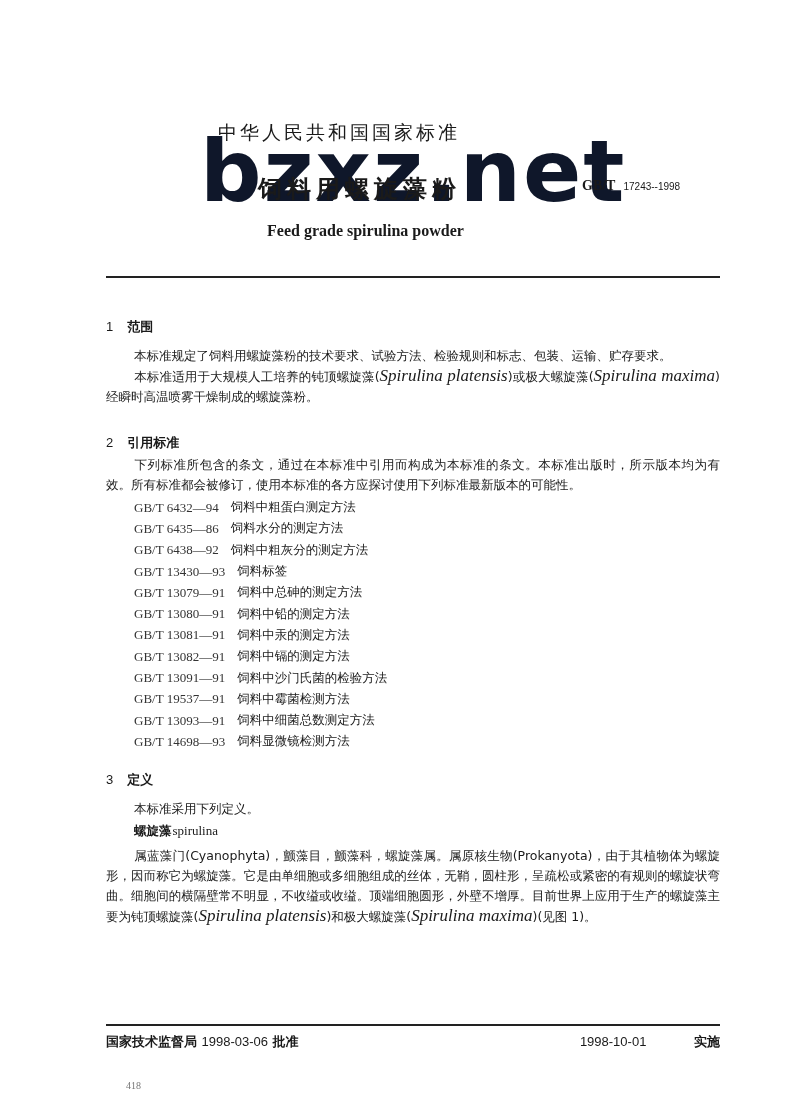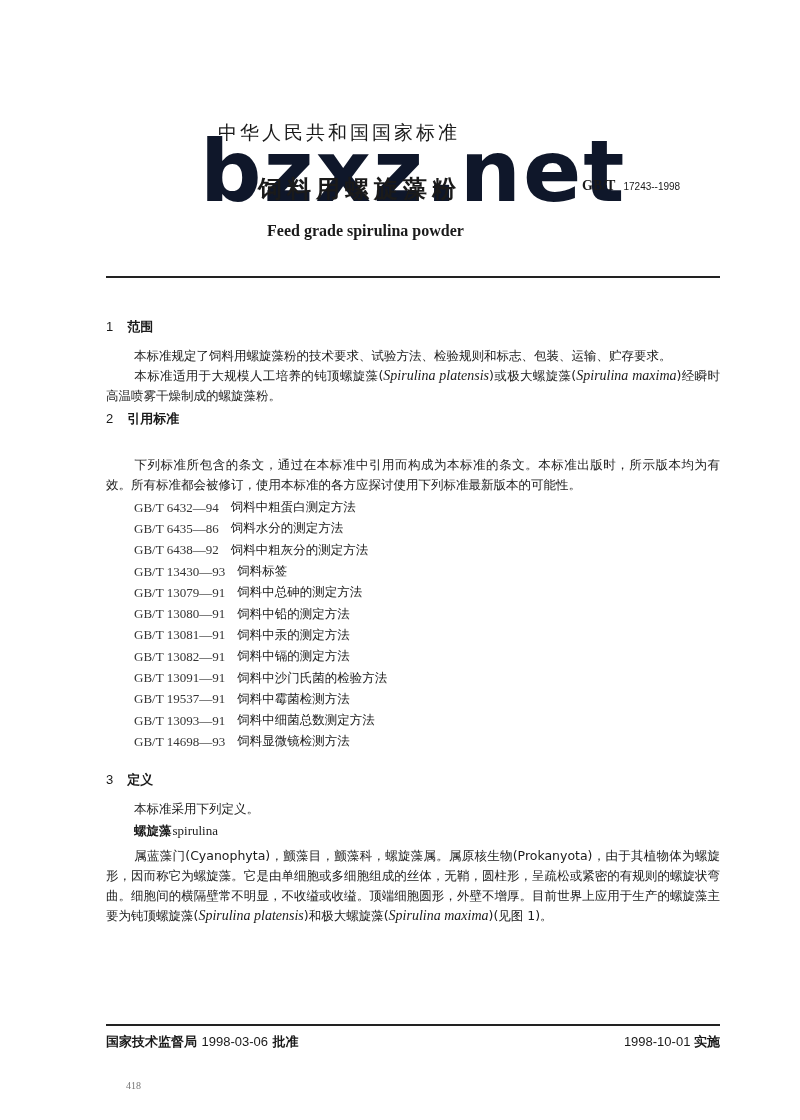--- a/index.html
+++ b/index.html
@@ -12,31 +12,31 @@
   .title-cn { left: 258px; top: 173px; font-size: 24px; font-weight: bold; letter-spacing: 5px; z-index: 1; font-family: "DejaVu Sans", sans-serif; }
   .std-code { left: 582px; top: 177px; font-size: 14px; z-index: 1; white-space: nowrap; }
   .std-code .gb { font-weight: bold; font-family: "Liberation Serif", serif; }
   .std-code .num { font-family: "Liberation Sans", sans-serif; font-size: 10px; margin-left: 8px; }
   .title-en { left: 267px; top: 222px; font-size: 16px; font-weight: bold; z-index: 1; font-family: "Liberation Serif", serif; }
   .rule { left: 106px; width: 614px; height: 1.5px; background: #222; }
   .heading { left: 106px; font-size: 13px; font-weight: bold; font-family: "DejaVu Sans", sans-serif; }
   .heading .no { font-weight: normal; margin-right: 14px; font-family: "Liberation Sans", sans-serif; }
   .para { left: 106px; width: 614px; font-size: 12.5px; line-height: 20px; text-align: justify; font-family: "DejaVu Sans", sans-serif; }
   .para .ind { display: inline-block; width: 28px; }
-  .para i { font-family: "Liberation Serif", serif; font-size: 14px; margin-top: 6px; }
+  .para i { font-family: "Liberation Serif", serif; font-size: 17px; margin-top: 6px; }
   .ref-list { left: 134px; top: 497px; }
   .ref-row { height: 21.3px; font-size: 12.5px; white-space: nowrap; display: flex; align-items: center; }
   .ref-code { font-family: "Liberation Serif", serif; font-size: 13px; color: #333; }
   .ref-title { margin-left: 12px; font-family: "DejaVu Sans", sans-serif; }
   .line { left: 134px; font-size: 12.5px; font-family: "DejaVu Sans", sans-serif; }
   .line .en { font-family: "Liberation Serif", serif; margin-left: 1px; font-size: 13px; }
   .footer-left { left: 106px; top: 1033px; font-size: 13px; font-family: "DejaVu Sans", sans-serif; font-weight: bold; }
   .footer-left .date { font-family: "Liberation Sans", sans-serif; font-weight: normal; }
   .footer-right { right: 80px; top: 1033px; font-size: 13px; font-family: "Liberation Sans", sans-serif; }
-  .footer-right .cn { font-family: Liberation Sans, sans-serif; font-weight: bold; }
+  .footer-right .cn { font-family: Liberation Sans, sans-serif; font-weight: bold; margin-left: 44px; }
   .page-no { left: 126px; top: 1080px; font-size: 10px; color: #777; font-family: "Liberation Serif", serif; }
 </style>
 </head>
 <body>
 
 <div class="abs watermark">bzxz.net</div>
 
 <div class="abs national">中华人民共和国国家标准</div>
 <div class="abs title-cn">饲料用螺旋藻粉</div>
 <div class="abs std-code">
@@ -49,21 +49,21 @@
 <div class="abs heading" style="top:318px;">
   <span class="no">1</span><span>范围</span>
 </div>
 <div class="abs para" style="top:346px;">
   <span class="ind"></span><span>本标准规定了饲料用螺旋藻粉的技术要求、试验方法、检验规则和标志、包装、运输、贮存要求。</span>
 </div>
 <div class="abs para" style="top:366px;">
   <span class="ind"></span><span>本标准适用于大规模人工培养的钝顶螺旋藻(</span><i>Spirulina platensis</i><span>)或极大螺旋藻(</span><i>Spirulina maxima</i><span>)经瞬时高温喷雾干燥制成的螺旋藻粉。</span>
 </div>
 
-<div class="abs heading" style="top:410px;">
+<div class="abs heading" style="top:434px;">
   <span class="no">2</span><span>引用标准</span>
 </div>
 <div class="abs para" style="top:455px;">
   <span class="ind"></span><span>下列标准所包含的条文，通过在本标准中引用而构成为本标准的条文。本标准出版时，所示版本均为有效。所有标准都会被修订，使用本标准的各方应探讨使用下列标准最新版本的可能性。</span>
 </div>
 
 <div class="abs ref-list">
   <div class="ref-row">
       <span class="ref-code">GB/T 6432—94</span>
       <span class="ref-title">饲料中粗蛋白测定方法</span>

